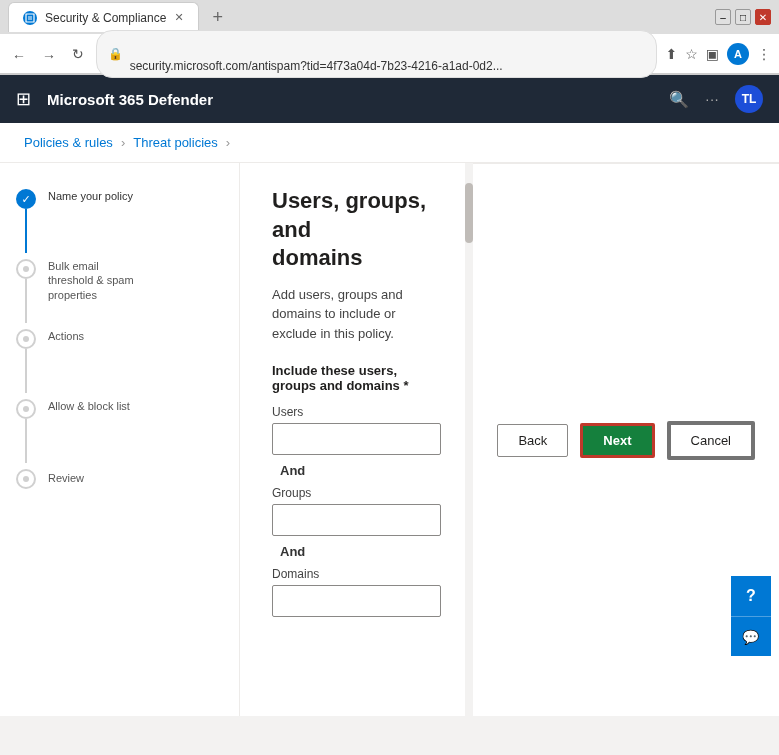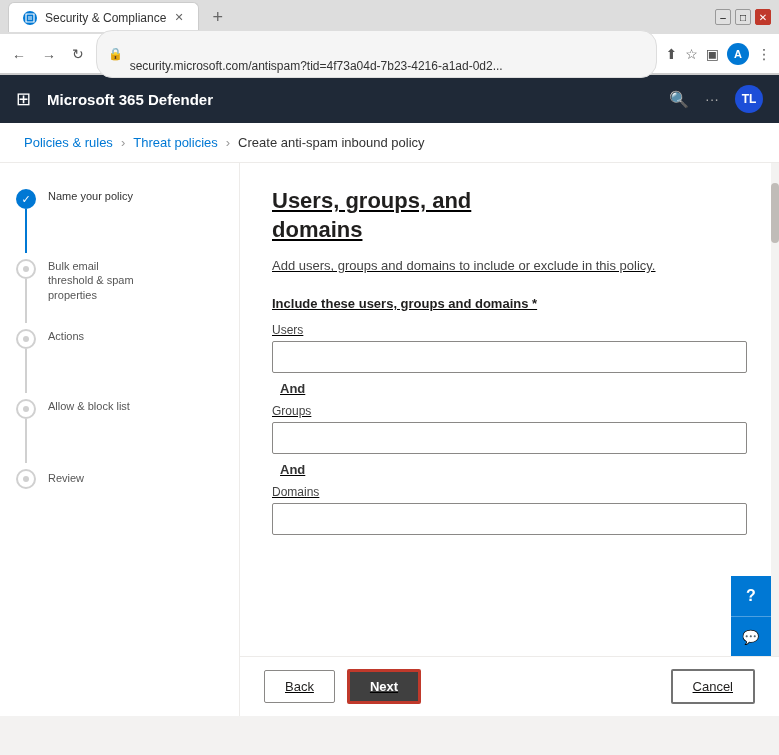--- a/index.html
+++ b/index.html
@@ -61,22 +61,22 @@
     .form-desc { font-size: 13px; color: #444; margin-bottom: 20px; line-height: 1.5; }
     .section-label { font-size: 13px; font-weight: 700; color: #201f1e; margin-bottom: 12px; }
     .field-group { }
     .field-label { font-size: 12px; color: #444; margin-bottom: 4px; }
     .field-input { width: 100%; border: 1px solid #8a8886; border-radius: 2px; padding: 6px 10px; font-size: 13px; color: #201f1e; outline: none; height: 32px; }
     .and-label { font-size: 13px; font-weight: 600; color: #333; margin: 8px 0 8px 8px; }
 
     
     .footer { background: white; border-top: 1px solid #edebe9; padding: 12px 24px; display: flex; gap: 12px; align-items: center; }
     .btn-back { background: white; border: 1px solid #8a8886; border-radius: 2px; padding: 8px 20px; font-size: 13px; cursor: pointer; color: #201f1e; }
-    .btn-next { background: #404040; border: 3px solid #c0392b; border-radius: 2px; padding: 7px 20px; font-size: 13px; cursor: pointer; color: white; font-weight: 600; }
-    .btn-cancel { background: white; border: 2px solid #737373; border-radius: 2px; padding: 8px 20px; font-size: 13px; cursor: pointer; color: #201f1e; margin-left: auto; }
+    .btn-next { background: #15803d; border: 3px solid #c0392b; border-radius: 2px; padding: 7px 20px; font-size: 13px; cursor: pointer; color: white; font-weight: 600; }
+    .btn-cancel { background: white; border: 4px solid #737373; border-radius: 2px; padding: 8px 20px; font-size: 13px; cursor: pointer; color: #201f1e; margin-left: auto; }
     .side-action-btn { width: 40px; height: 40px; background: #0078d4; color: white; border: none; display: flex; align-items: center; justify-content: center; font-size: 16px; cursor: pointer; }
     .side-action-btn:last-child { background: #0078d4; border-top: 1px solid rgba(255,255,255,0.3); }
   </style>
 </head>
 <body>
 
 <div class="browser-chrome">
   <div class="title-bar">
     <div style="display:flex;align-items:center;gap:6px;flex:1;">
       <div class="tab">
@@ -121,21 +121,20 @@
   <span class="header-search">🔍</span>
   <span class="header-more">···</span>
   <div class="header-avatar">TL</div>
 </div>
 
 <div class="breadcrumb">
   <a class="breadcrumb-link">Policies &amp; rules</a>
   <span class="breadcrumb-sep">›</span>
   <a class="breadcrumb-link">Threat policies</a>
   <span class="breadcrumb-sep">›</span>
-  <span class="breadcrumb-current">Create anti-spam inbound policy</span>
 </div>
 
 <div class="main-content">
 
   <div class="sidebar">
 
     <div class="step-item" style="position:relative;">
       <div style="display:flex;flex-direction:column;align-items:center;">
         <div class="step-circle completed">
           <span class="step-check">✓</span>
@@ -179,21 +178,21 @@
     <div class="step-item">
       <div style="display:flex;flex-direction:column;align-items:center;">
         <div class="step-circle inactive">
           <div class="step-dot-inactive"></div>
         </div>
       </div>
       <span class="step-label" style="margin-top:4px;color:#555;">Review</span>
     </div>
   </div>
 
-  <div style="flex:1;display:flex;flex-direction:column;position:relative;text-decoration:underline;">
+  <div style="flex:1;display:flex;flex-direction:row;position:relative;">
     <div class="form-area">
 
       <div style="position:absolute;right:0;top:0;width:8px;height:100%;background:#f3f2f1;">
         <div style="width:8px;height:60px;background:#c0bcb8;border-radius:4px;margin-top:20px;"></div>
       </div>
 
       <h2 class="form-title">Users, groups, and<br>domains</h2>
       <p class="form-desc">Add users, groups and domains to include or exclude in this policy.</p>
 
       <div class="section-label">Include these users, groups and domains *</div>

